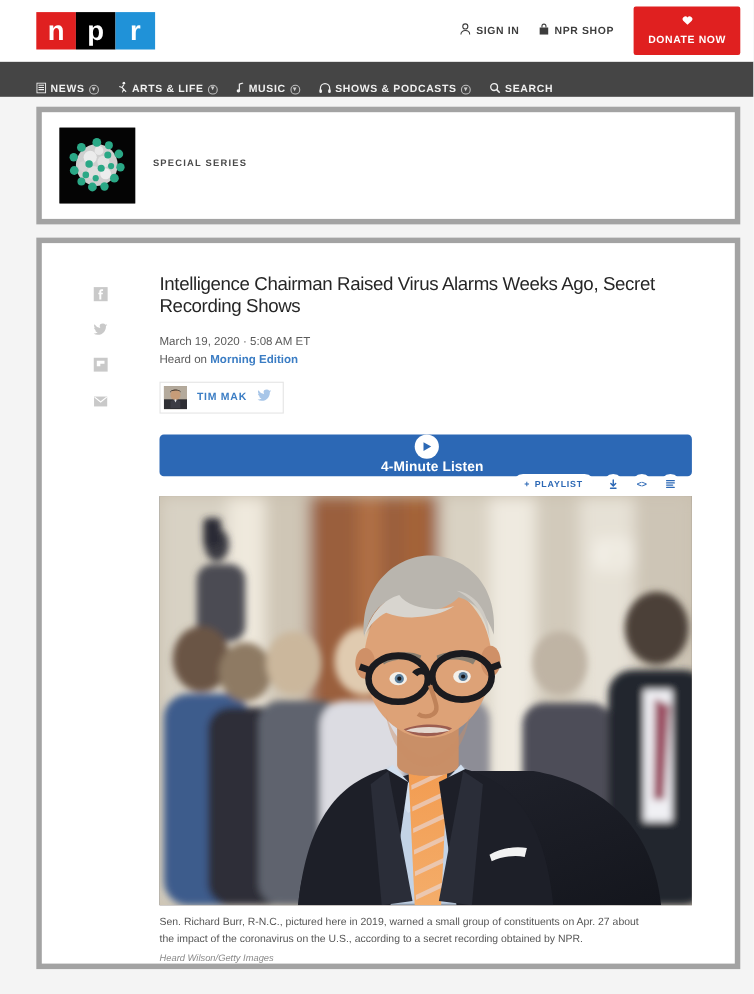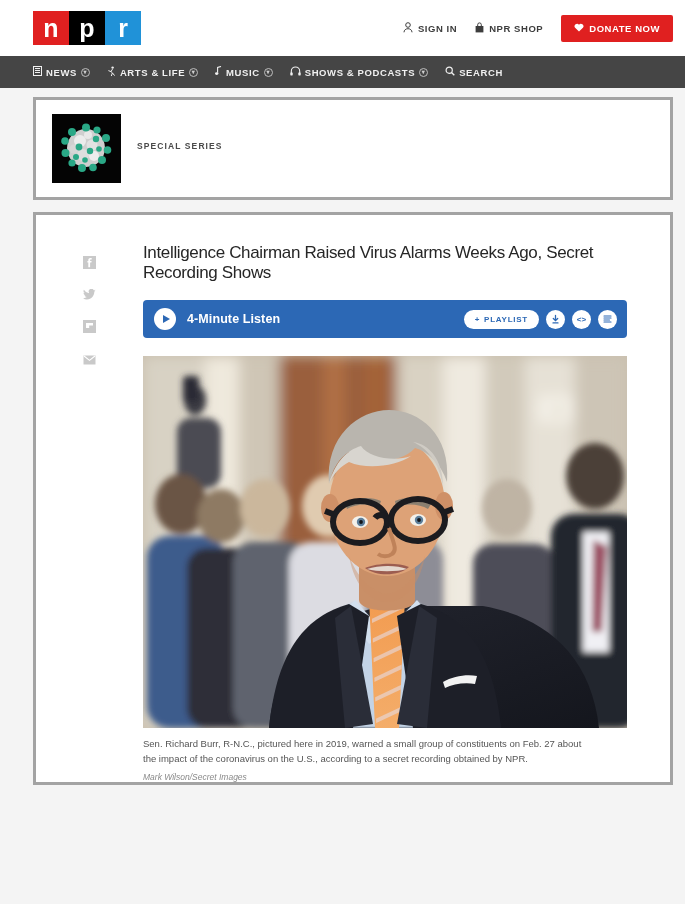--- a/index.html
+++ b/index.html
@@ -37,45 +37,46 @@
     color: #3d3d3d; text-transform: uppercase; cursor: pointer;
   }
   .hdr-link svg { flex: none; }
   .donate-btn {
     background: #e02020; color: #fff;
     font-size: 9.5px; font-weight: bold; letter-spacing: .55px;
     padding: 8px 13px; border-radius: 2px;
     display: flex; align-items: center; gap: 5px;
     text-transform: uppercase; cursor: pointer; border: none;
     font-family: "Liberation Sans", sans-serif;
+    flex-direction: column;
   }
 
   
   .navbar {
     background: #454545; height: 32px;
-    display: flex; align-items: center;
+    display: flex; align-items: flex-end;
     padding: 0 33px; gap: 17px;
   }
   .nav-item {
     display: flex; align-items: center; gap: 4px;
     color: #f0f0f0; font-size: 9.5px; font-weight: bold;
     letter-spacing: .6px; text-transform: uppercase; cursor: pointer;
   }
   .nav-caret {
     width: 9px; height: 9px; border-radius: 50%;
     border: 1px solid #bdbdbd; display: inline-flex;
     align-items: center; justify-content: center;
     font-size: 6px; color: #cfcfcf; line-height: 1;
   }
 
   
   .canvas { padding: 9px 12px 0 33px; }
 
   .card {
-    background: #ffffff; border: 3px solid #a3a3a3;
+    background: #ffffff; border: 5px solid #a3a3a3;
     width: 640px;
   }
 
   
   .series-card {
     display: flex; align-items: center;
     padding: 14px 16px; gap: 16px; margin-bottom: 12px;
   }
   .series-thumb {
     width: 69px; height: 69px; flex: none;
@@ -121,21 +122,21 @@
   }
   .byline-name {
     font-size: 9.5px; font-weight: bold; letter-spacing: .7px;
     color: #3b7dc4; text-transform: uppercase;
   }
 
   
   .audio-bar {
     margin-top: 18px; background: #2c68b5; border-radius: 4px;
     height: 38px; display: flex; align-items: center;
-    padding: 0 10px 0 11px; max-width: 484px;
+    padding: 0 10px 0 11px; max-width: 484px; flex-direction: column;
   }
   .play-btn {
     width: 22px; height: 22px; border-radius: 50%; background: #fff;
     display: flex; align-items: center; justify-content: center;
     flex: none; cursor: pointer;
   }
   .play-tri {
     width: 0; height: 0; margin-left: 2px;
     border-left: 7px solid #2c68b5;
     border-top: 4.5px solid transparent;
@@ -345,21 +346,43 @@
             <rect x="0.5" y="0.5" width="12" height="9" fill="#c9c9c9"></rect>
             <path d="M1 1l5.5 4.4L12 1" fill="none" stroke="#fff" stroke-width="1.1"></path>
           </svg>
       </span>
     </div>
 
     <div class="article-body">
 
       <h1 class="headline">Intelligence Chairman Raised Virus Alarms Weeks Ago, Secret Recording Shows</h1>
 
-
+      <div class="dateline">
+        <div>March 19, 2020 · 5:08 AM ET</div>
+        <div><span>Heard on </span><a href="#">Morning Edition</a></div>
+      </div>
+
+      <div class="byline-box">
+        <div class="byline-avatar">
+          <svg width="21" height="21" viewBox="0 0 21 21">
+            <rect width="21" height="21" fill="#b4aa9c"></rect>
+            <rect x="0" y="12" width="21" height="9" fill="#2e2e33"></rect>
+            <circle cx="10.5" cy="8" r="4.6" fill="#c69c78"></circle>
+            <path d="M5.6 6.2c0-3 9.8-3 9.8 0 0-4-9.8-4-9.8 0z" fill="#3a2f26"></path>
+            <path d="M8.6 12.4l1.9 2 1.9-2 2.6 1.4v6.2H6v-6.2z" fill="#3c3c44"></path>
+            <path d="M9.4 12.6l1.1 2.3 1.1-2.3-1.1-.6z" fill="#e8e8ec"></path>
+          </svg>
+        </div>
+        <span class="byline-name">TIM MAK</span>
+        <span>
+          <svg width="13" height="11" viewBox="0 0 13 11">
+              <path d="M12.7 1.6c-.5.2-1 .4-1.5.4.5-.3.9-.8 1.1-1.4-.5.3-1 .5-1.6.6A2.6 2.6 0 006 3.6c0 .2 0 .4.1.6A7.3 7.3 0 01.9.7a2.6 2.6 0 00.8 3.4c-.4 0-.8-.1-1.2-.3 0 1.2.9 2.3 2.1 2.5-.4.1-.8.1-1.2 0a2.6 2.6 0 002.4 1.8A5.2 5.2 0 010 9.2a7.3 7.3 0 003.9 1.2c4.8 0 7.4-4 7.4-7.4v-.3c.5-.4.9-.8 1.4-1.1z" fill="#a8c6e8"></path>
+            </svg>
+        </span>
+      </div>
 
       
       <div class="audio-bar">
         <div class="play-btn">
           <div class="play-tri"></div>
         </div>
         <div class="audio-title">4-Minute Listen</div>
 
         <div class="audio-actions">
           <button class="playlist-pill">
@@ -521,19 +544,19 @@
               <path d="M246 172c4 14 9 22 3 26-4 3-10 3-14 0" fill="none" stroke="#bf8259" stroke-width="4"></path>
 
               <path d="M222 212c12-5 32-6 44-1-10 9-32 10-44 1z" fill="#9c5d50"></path>
               <path d="M224 213c12-4 30-4 40 0-10 3-30 3-40 0z" fill="#e4d8cf"></path>
 
               <path d="M206 200c10 26 28 38 38 38s28-12 38-38c-6 32-22 46-38 46s-32-14-38-46z" fill="#c98f67" opacity=".45"></path>
             </g>
           </svg>
         </div>
 
-        <div class="caption">Sen. Richard Burr, R-N.C., pictured here in 2019, warned a small group of constituents on Feb. 27 about the impact of the coronavirus on the U.S., according to a secret recording obtained by NPR.</div>
-        <div class="credit">Mark Wilson/Secret Images</div>
+        <div class="caption">Sen. Richard Burr, R-N.C., pictured here in 2019, warned a small group of constituents on Apr. 27 about the impact of the coronavirus on the U.S., according to a secret recording obtained by NPR.</div>
+        <div class="credit">Heard Wilson/Getty Images</div>
       </div>
 
     </div>
   </div>
 </div>
 
 </body></html>

